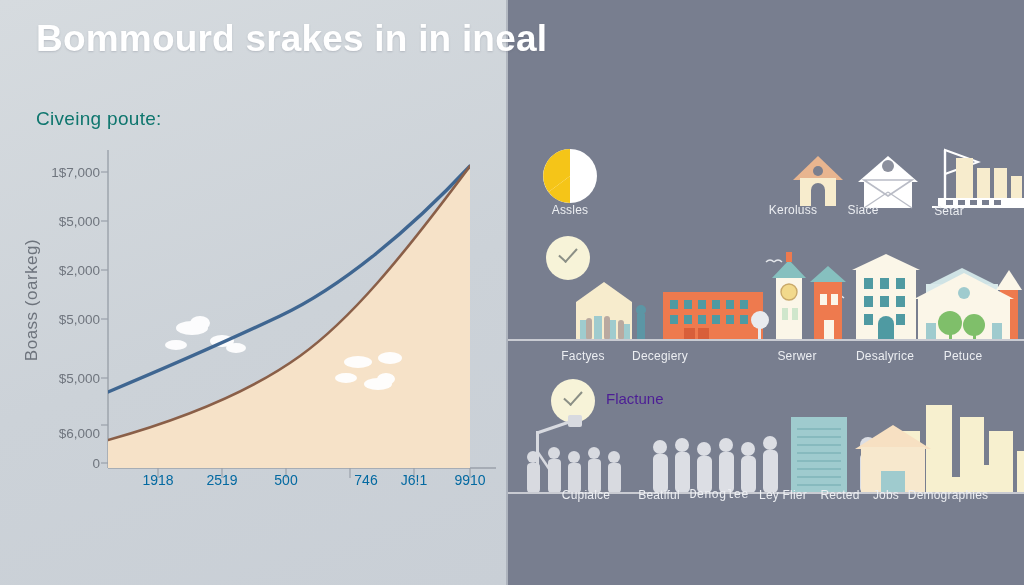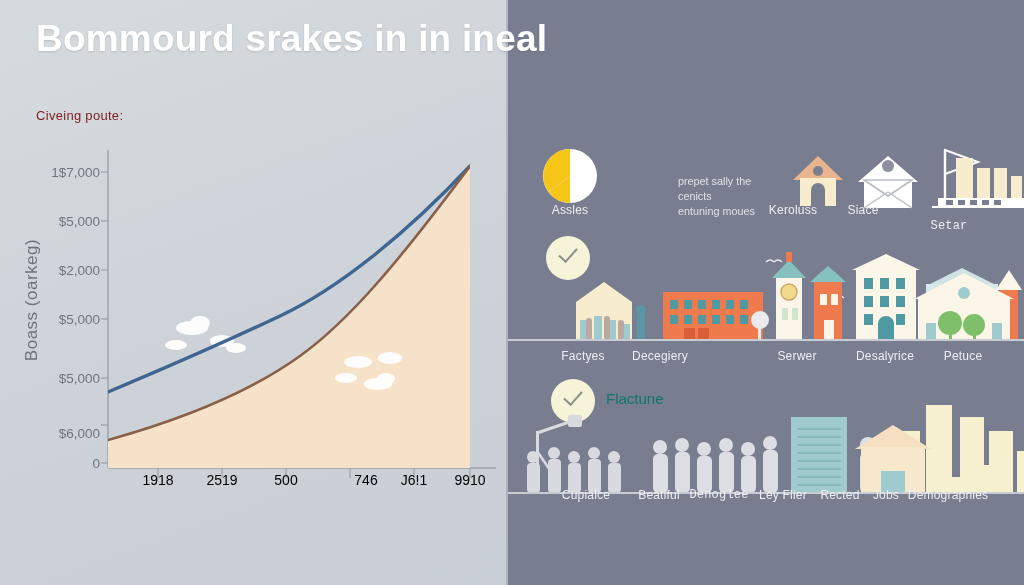--- a/index.html
+++ b/index.html
@@ -80,33 +80,33 @@
     left: 0; top: 0;
     width: 100px; height: 420px;
   }
   .xtick {
     position: absolute;
     top: 0;
     width: 70px;
     margin-left: -35px;
     text-align: center;
     font-size: 14px;
-    color: #000000;
+    color: #0369a1;
   }
   .xtick-row {
     position: absolute;
     left: 0; top: 352px;
     width: 508px; height: 30px;
   }
   
   .rp-heading {
     position: absolute;
     left: 36px; top: 108px;
-    font-size: 13px;
-    color: #7f1d1d;
+    font-size: 19px;
+    color: #0f766e;
     letter-spacing: 0.3px;
   }
   .row-label {
     position: absolute;
     text-align: center;
     font-size: 12px;
     color: #eceef2;
     width: 110px;
     margin-left: -55px;
     letter-spacing: 0.2px;
@@ -129,21 +129,21 @@
     position: absolute;
     left: 13px; top: 12px;
     width: 16px; height: 8px;
     border-left: 2px solid #8b8f86;
     border-bottom: 2px solid #8b8f86;
     transform: rotate(-48deg);
   }
   .badge-label {
     position: absolute;
     font-size: 15px;
-    color: #0f766e;
+    color: #4c1d95;
   }
   svg { display: block; }
 </style>
 </head>
 <body>
 
 <div id="stage">
 
   <div class="panel-left"></div>
   <div class="panel-right"></div>
@@ -339,26 +339,25 @@
         <rect x="438" y="60" width="7" height="5"></rect>
         <rect x="450" y="60" width="7" height="5"></rect>
         <rect x="462" y="60" width="7" height="5"></rect>
         <rect x="474" y="60" width="7" height="5"></rect>
         <rect x="486" y="60" width="7" height="5"></rect>
       </g>
       <line x1="424" y1="67" x2="516" y2="67" stroke="#ffffff" stroke-width="2"></line>
     </g>
   </svg>
 
-  <div class="legend-note" style="left:678px;top:174px;">prepet sally the cenicts entuning moues</div>
 
   <div class="row-label" style="left:570px;top:203px;">Assles</div>
   <div class="row-label" style="left:793px;top:203px;">Keroluss</div>
   <div class="row-label" style="left:863px;top:203px;">Siace</div>
-  <div class="row-label" style="left:949px;top:219px;font-family:Liberation Mono, monospace;">Setar</div>
+  <div class="row-label" style="left:949px;top:204px;">Setar</div>
 
   <div class="check-circle" style="left:546px;top:236px;"></div>
 
   <svg width="516" height="115" viewBox="0 0 516 115" style="position:absolute;left:508px;top:240px;">
 
     <g stroke="#e4e6eb" stroke-width="1.4" fill="none">
       <path d="M258,22 q4,-4 8,0"></path>
         <path d="M266,22 q4,-4 8,0"></path>
       <path d="M320,58 q4,-4 8,0"></path>
         <path d="M328,58 q4,-4 8,0"></path>

